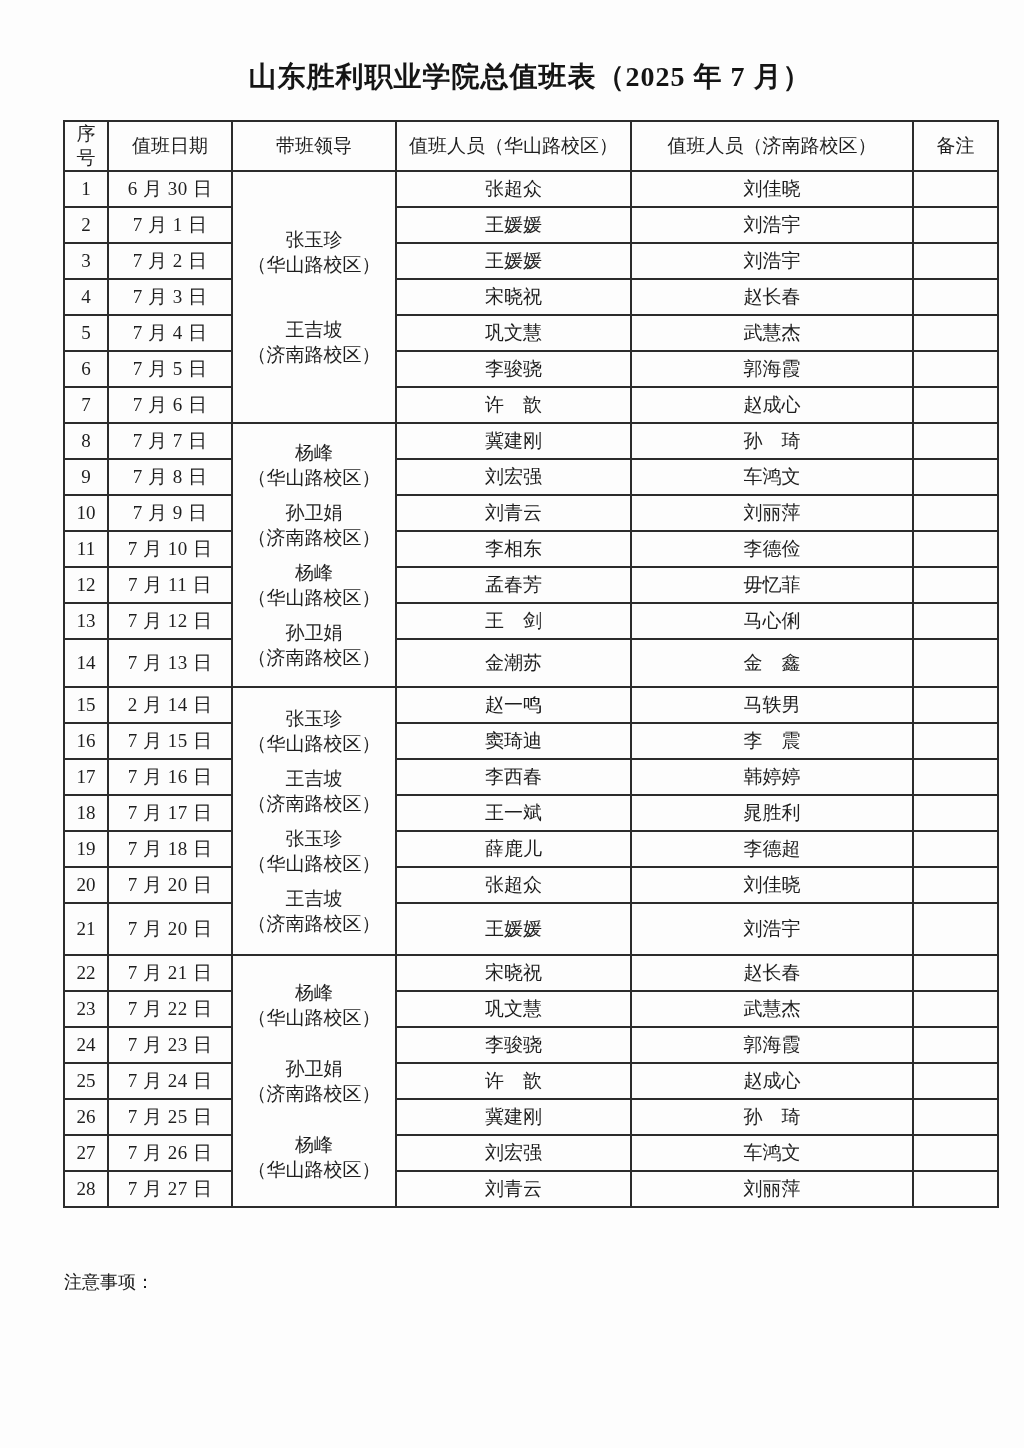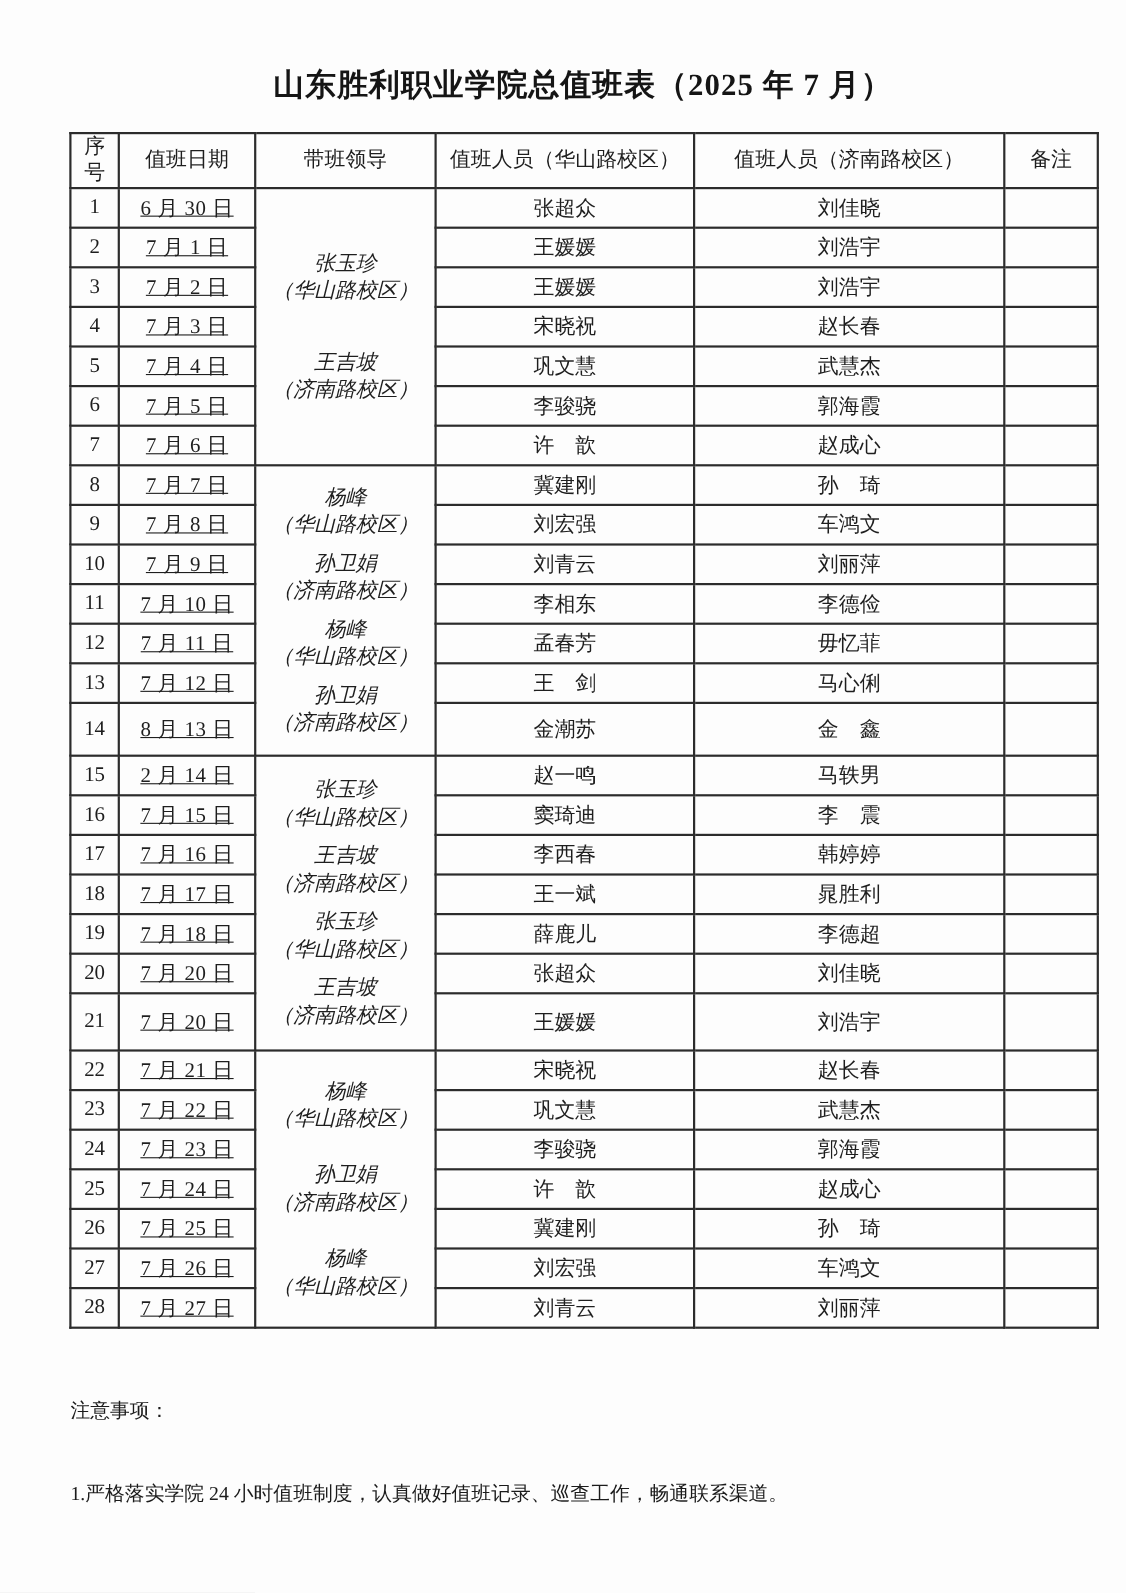--- a/index.html
+++ b/index.html
@@ -40,28 +40,27 @@
   .duty-table thead th{
     height:48px;
     font-size:19px;
     line-height:1.25;
   }
   .duty-table thead th.th-no{padding:0 6px;}
   .duty-table tbody td{height:34px;font-size:19px;}
   .duty-table tbody tr:nth-child(14) td{height:46px;}
   .duty-table tbody tr:nth-child(21) td{height:50px;}
   td.num-cell{font-size:18px;}
-  td.date-cell{font-size:18px;letter-spacing:0.5px;text-decoration:underline;}
+  td.date-cell{font-size:18px;letter-spacing:0.5px;}
   td.leader-cell{vertical-align:middle;}
   .leader-stack{
     display:flex;
     flex-direction:column;
     align-items:center;
     justify-content:center;
-    font-style:italic;
   }
   .leader-stack.blocks-2{gap:40px;}
   .leader-stack.blocks-3{gap:26px;}
   .leader-stack.blocks-4{gap:10px;}
   .leader-block{font-size:19px;line-height:25px;}
   .notes{
     width:934px;
     margin-top:12px;
     font-size:18px;
     line-height:24.5px;
@@ -215,21 +214,21 @@
         </tr>
         <tr>
           <td class="num-cell">13</td>
           <td class="date-cell">7 月 12 日</td>
           <td class="name-cell">王　剑</td>
           <td class="name-cell">马心俐</td>
           <td class="remark-cell"></td>
         </tr>
         <tr>
           <td class="num-cell">14</td>
-          <td class="date-cell">8 月 13 日</td>
+          <td class="date-cell">7 月 13 日</td>
           <td class="name-cell">金潮苏</td>
           <td class="name-cell">金　鑫</td>
           <td class="remark-cell"></td>
         </tr>
         <tr>
           <td class="num-cell">15</td>
           <td class="date-cell">2 月 14 日</td>
           <td rowspan="7" class="leader-cell">
             <div class="leader-stack blocks-4">
               <div class="leader-block">
@@ -359,19 +358,18 @@
           <td class="date-cell">7 月 27 日</td>
           <td class="name-cell">刘青云</td>
           <td class="name-cell">刘丽萍</td>
           <td class="remark-cell"></td>
         </tr>
       </tbody>
   </table>
 
   <div class="notes">
     <p class="note-line">注意事项：</p>
-    <p class="note-line">1.严格落实学院 24 小时值班制度，认真做好值班记录、巡查工作，畅通联系渠道。</p>
     
     
     
   </div>
 
 </div>
 
 </body></html>

